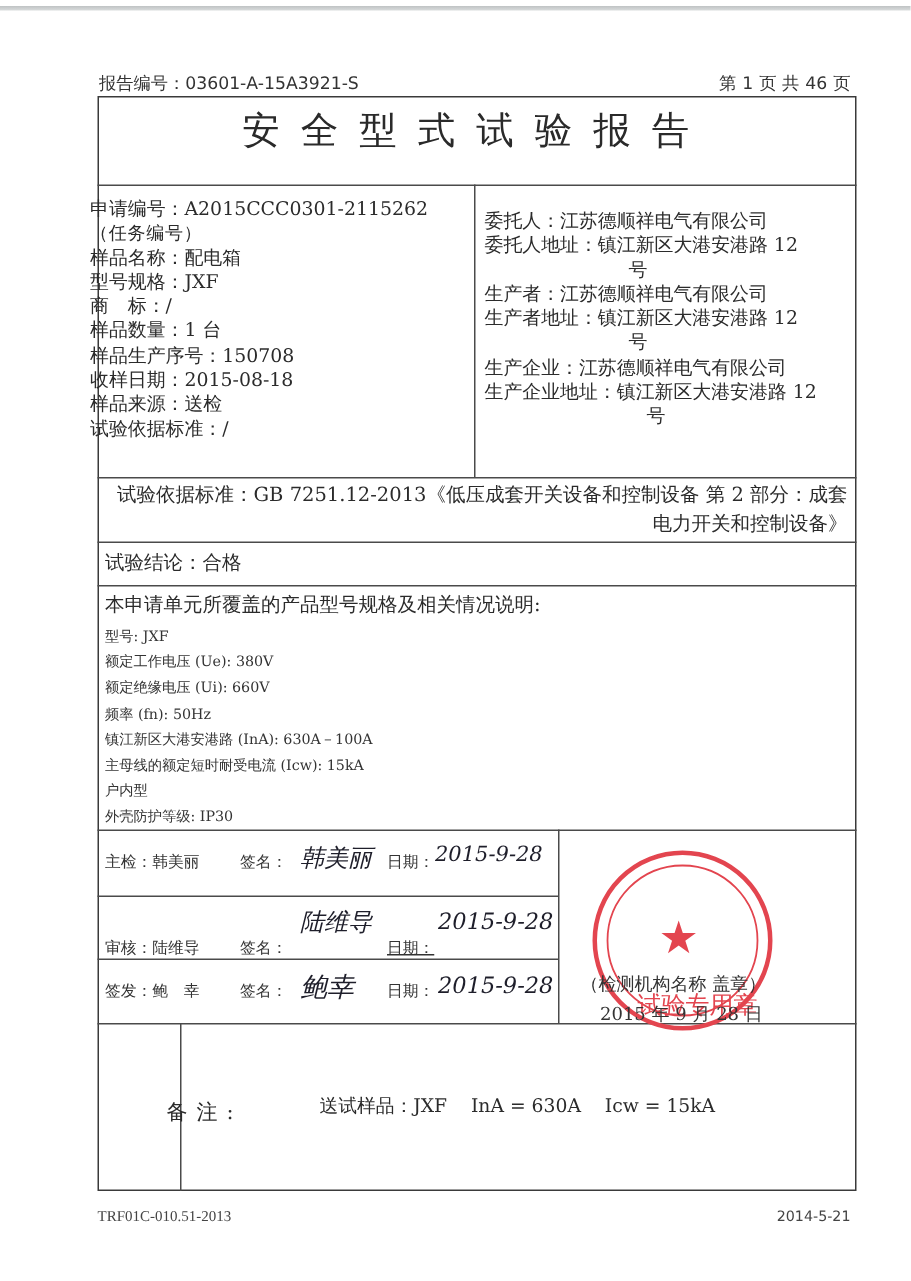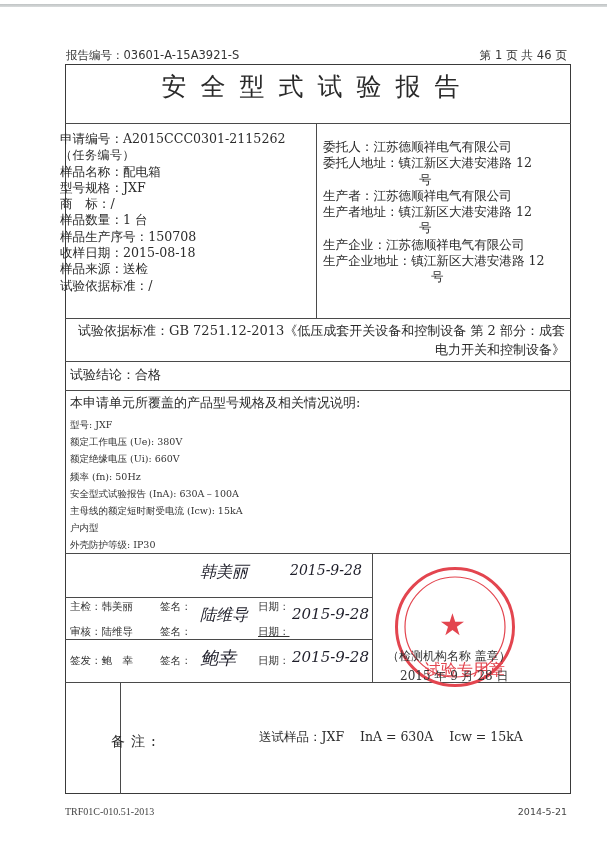--- a/index.html
+++ b/index.html
@@ -27,21 +27,21 @@
   .sig-row .lbl { display:inline-block; width:90px; }
   .sig-row .sg { display:inline-block; width:70px; }
   .hand { position:absolute; font-family:"DejaVu Serif", serif; font-style:italic; color:#1e1e2a; font-size:16px; }
   .seal { position:absolute; left:395px; top:567px; width:120px; height:120px; border-radius:50%; border:3px solid #e3454f; box-sizing:border-box; }
   .seal-arc { position:absolute; left:395px; top:567px; width:120px; height:120px; }
   .seal-star { position:absolute; left:439px; top:607px; font-size:30px; color:#e3454f; }
   .seal-bottom { position:absolute; left:425px; top:660px; font-size:16px; color:#e3454f; font-family:"DejaVu Sans", sans-serif; }
   .stamp-label { position:absolute; left:387px; top:648px; font-size:12px; color:#333; }
   .stamp-date { position:absolute; left:400px; top:668px; font-size:12px; color:#333; }
   .remarks-label { position:absolute; left:70px; top:733px; font-size:14px; letter-spacing:6px; color:#2b2b2b;margin-left:41px; }
-  .remarks-text { position:absolute; left:213px; top:729px; font-size:12.5px; color:#2b2b2b; white-space:pre;margin-left:46px; }
+  .remarks-text { position:absolute; left:213px; top:729px; font-size:12.5px; color:#2b2b2b; white-space:pre; }
   .foot-left { position:absolute; left:65px; top:806px; font-family:"Liberation Serif", serif; font-size:10px; color:#444; }
   .foot-right { position:absolute; right:40px; top:806px; font-family:"DejaVu Sans", sans-serif; font-size:9.5px; color:#444; }
 </style>
 </head>
 <body>
 
 <div class="scan-edge"></div>
 
 <div class="hdr-left">
   <span>报告编号：</span><span>03601-A-15A3921-S</span>
@@ -92,27 +92,27 @@
 
 <div class="std">试验依据标准：GB 7251.12-2013《低压成套开关设备和控制设备 第 2 部分：成套电力开关和控制设备》</div>
 <div class="concl">试验结论：合格</div>
 
 <div class="desc-head">本申请单元所覆盖的产品型号规格及相关情况说明:</div>
 <div class="desc-list">
   <div>型号: JXF</div>
   <div>额定工作电压 (Ue): 380V</div>
   <div>额定绝缘电压 (Ui): 660V</div>
   <div>频率 (fn): 50Hz</div>
-  <div>安全型式试验报告 (InA): 630A－100A</div>
+  <div>镇江新区大港安港路 (InA): 630A－100A</div>
   <div>主母线的额定短时耐受电流 (Icw): 15kA</div>
   <div>户内型</div>
   <div>外壳防护等级: IP30</div>
 </div>
 
-<div class="sig-row" style="top:568px;margin-top:32px;">
+<div class="sig-row" style="top:568px;">
   <span class="lbl">主检：韩美丽</span><span class="sg">签名：</span><span style="margin-left:28px;">日期：</span>
 </div>
 <div class="hand" style="left:200px; top:562px;">韩美丽</div>
 <div class="hand" style="left:290px; top:562px; font-size:14px;">2015-9-28</div>
 
 <div class="sig-row" style="top:625px;text-decoration:underline;">
   <span class="lbl">审核：陆维导</span><span class="sg">签名：</span><span style="margin-left:28px;">日期：</span>
 </div>
 <div class="hand" style="left:200px; top:605px;">陆维导</div>
 <div class="hand" style="left:292px; top:605px; font-size:15px;">2015-9-28</div>

